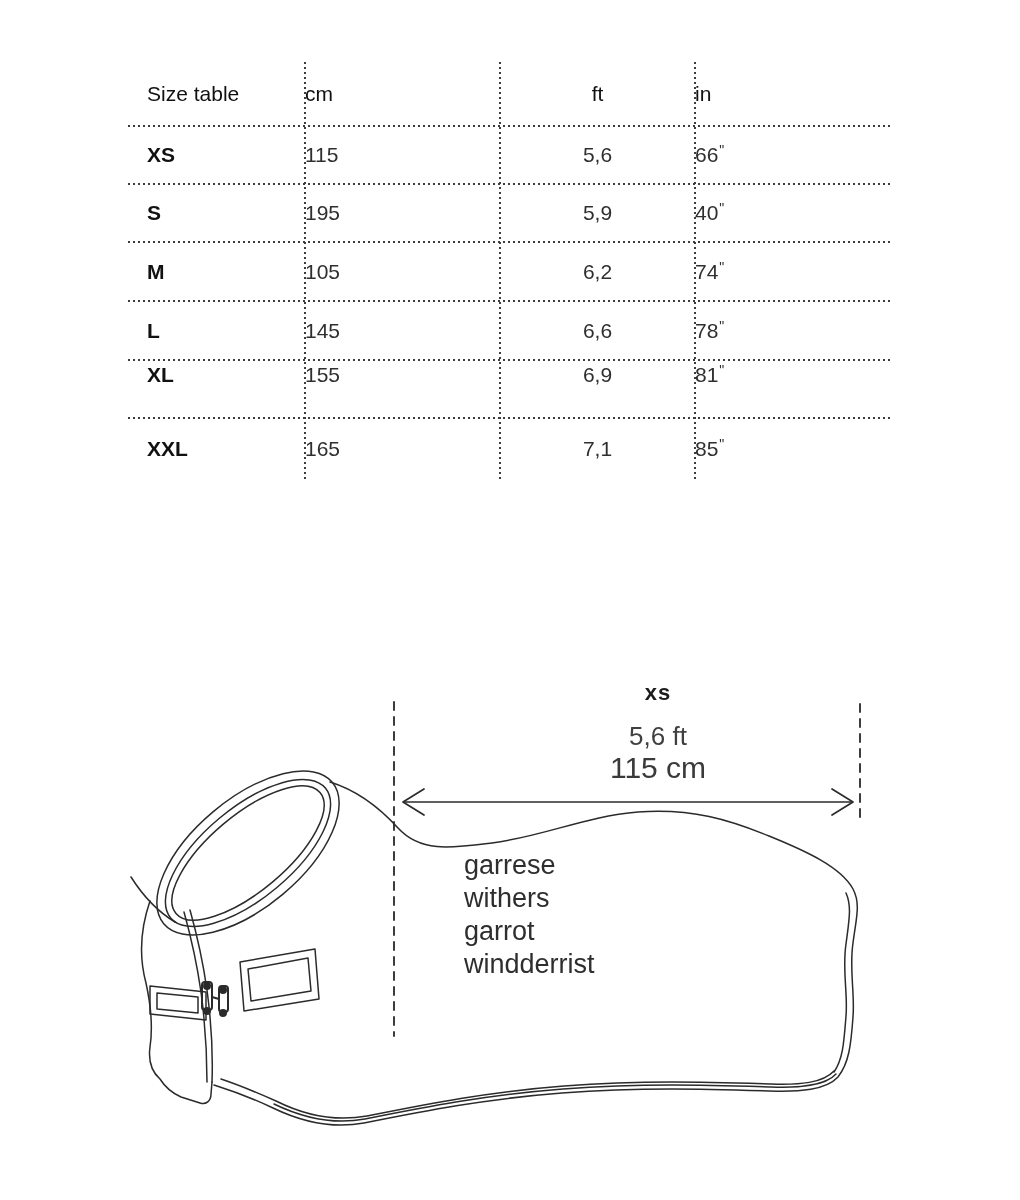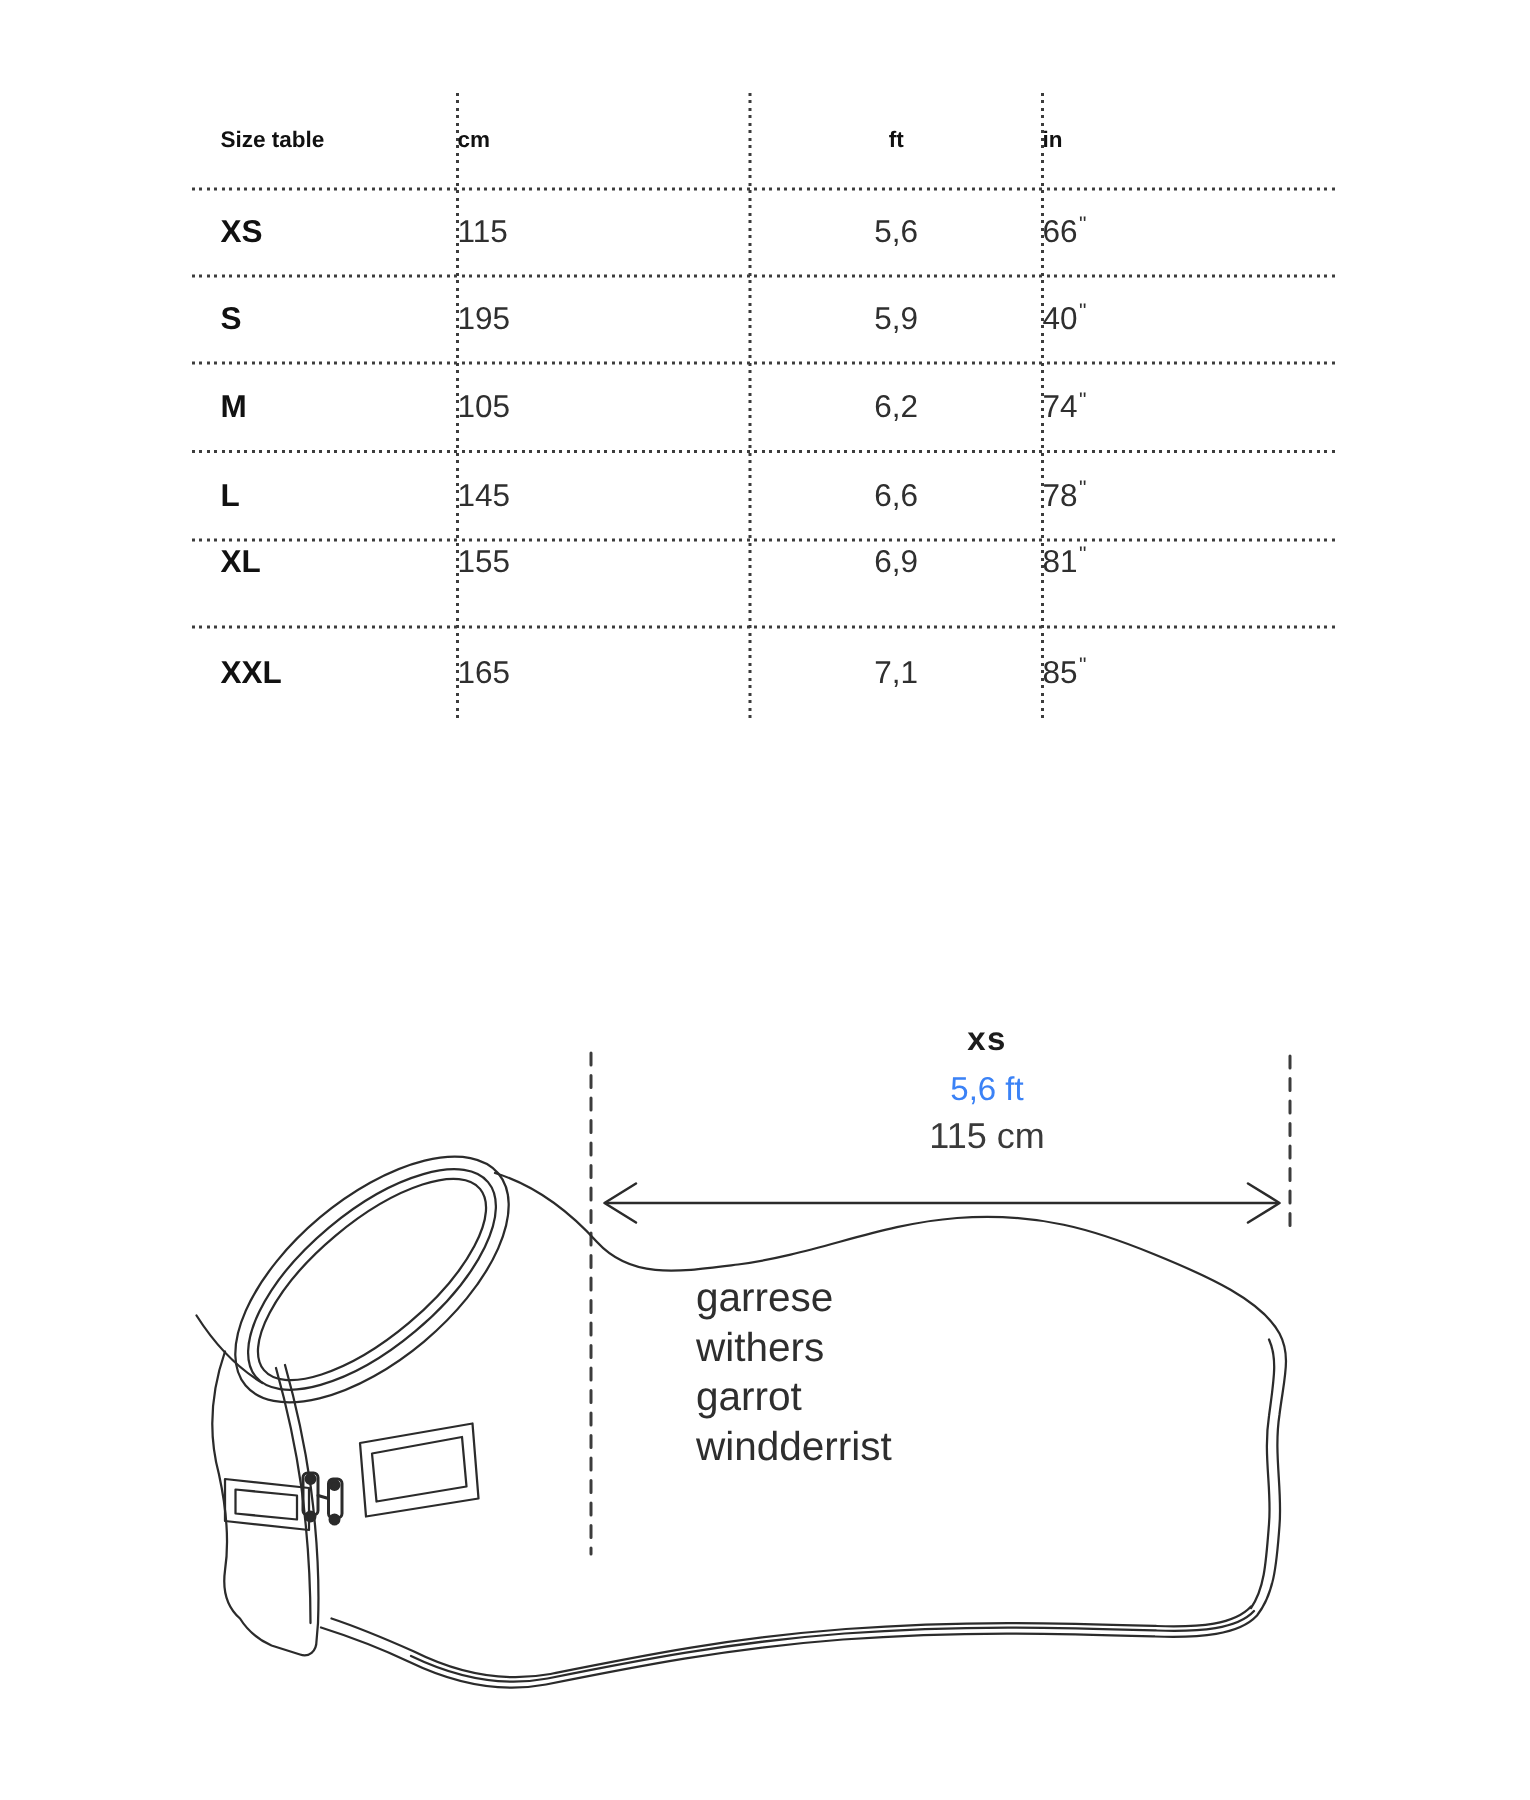--- a/index.html
+++ b/index.html
@@ -16,30 +16,30 @@
   }
   .vline {
     position:absolute; top:62px; height:420px; width:2px;
     background-image:repeating-linear-gradient(to bottom,#3c3c3c 0 2px,transparent 2px 5px);
   }
   .trow { position:absolute; left:128px; width:764px; display:flex; align-items:center; }
   .c0 { width:177px; padding-left:19px; text-align:left; }
   .c1 { width:195px; text-align:left; }
   .c2 { width:195px; text-align:center; }
   .c3 { width:197px; text-align:left; }
-  .hdr .c0, .hdr .c1, .hdr .c2, .hdr .c3 { font-weight:bold; font-size:15px; color:#111; }
+  .hdr .c0, .hdr .c1, .hdr .c2, .hdr .c3 { font-weight:normal; font-size:21px; color:#111; }
   .lbl { font-weight:bold; font-size:21px; color:#111; }
   .val { font-weight:400; font-size:21px; color:#2f2f2f; }
   .mark { font-size:14px; position:relative; top:-7px; margin-left:1px; color:#2f2f2f; }
 
   
   .dim-labels { position:absolute; left:430px; top:680px; width:456px; text-align:center; }
   .dim-size { font-size:22px; font-weight:bold; letter-spacing:1px; color:#1c1c1c; line-height:26px; }
-  .dim-ft  { font-size:22px; color:#3b82f6; line-height:32px; margin-top:4px; }
-  .dim-cm  { font-size:24px; color:#3a3a3a; line-height:32px; }
+  .dim-ft  { font-size:26px; color:#404040; line-height:32px; margin-top:14px; }
+  .dim-cm  { font-size:30px; color:#3a3a3a; line-height:32px; }
   .terms { position:absolute; left:464px; top:849px; font-size:27px; color:#2e2e2e; line-height:33px; }
 
   svg.draw { position:absolute; left:0; top:0; pointer-events:none; }
 </style>
 </head>
 <body>
 
 <div class="page">
 
   <div>

